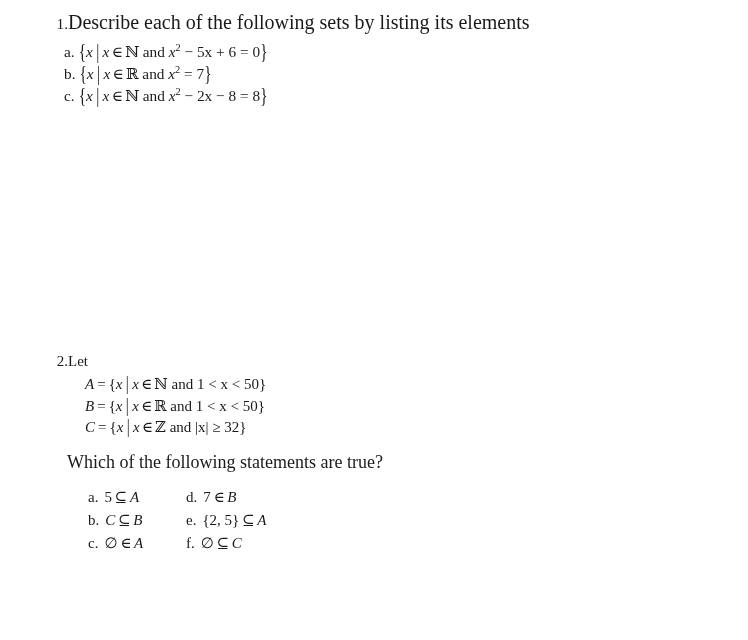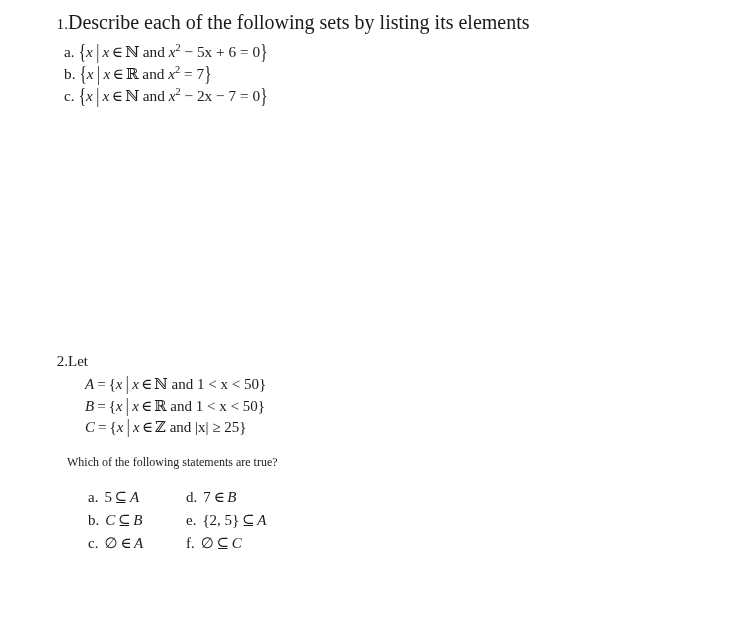--- a/index.html
+++ b/index.html
@@ -129,21 +129,21 @@
     line-height: 21.5px;
     white-space: nowrap;
   }
   .def-name { font-style: italic; }
   .eq { font-style: normal; padding: 0 .2em; }
 
   .which-line {
     position: absolute;
     left: 67px;
     top: 452px;
-    font-size: 12px;
+    font-size: 18px;
     line-height: 20px;
     white-space: nowrap;
     text-align: right;
   }
 
   
   .options {
     position: absolute;
     left: 88px;
     top: 486px;
@@ -195,21 +195,21 @@
       <div class="sub-row">
         <span class="sub-label">b.</span>
         <span class="sub-math">
           <span class="brace">{</span><span class="mi">x</span><span class="vbar">|</span><span class="mi">x</span><span class="op">∈</span><span class="bb">ℝ</span><span class="nbsp"> </span><span class="mn">and</span><span class="nbsp"> </span><span class="mi">x</span><span class="sup">2</span><span class="nbsp"> </span><span class="mn">= 7</span><span class="brace">}</span>
         </span>
       </div>
 
       <div class="sub-row">
         <span class="sub-label">c.</span>
         <span class="sub-math">
-          <span class="brace">{</span><span class="mi">x</span><span class="vbar">|</span><span class="mi">x</span><span class="op">∈</span><span class="bb">ℕ</span><span class="nbsp"> </span><span class="mn">and</span><span class="nbsp"> </span><span class="mi">x</span><span class="sup">2</span><span class="nbsp"> </span><span class="mn">− 2x − 7 = 0</span><span class="brace">}</span>
+          <span class="brace">{</span><span class="mi">x</span><span class="vbar">|</span><span class="mi">x</span><span class="op">∈</span><span class="bb">ℕ</span><span class="nbsp"> </span><span class="mn">and</span><span class="nbsp"> </span><span class="mi">x</span><span class="sup">2</span><span class="nbsp"> </span><span class="mn">− 2x − 8 = 8</span><span class="brace">}</span>
         </span>
       </div>
 
     </div>
   </div>
 
   <div id="problem-2">
 
     <div class="q-row main">
       <span class="q-num main-num">2.</span>
@@ -220,21 +220,21 @@
 
       <div class="def-row">
         <span class="def-name">A</span><span class="eq">=</span><span class="mn">{</span><span class="mi">x</span><span class="vbar">|</span><span class="mi">x</span><span class="op">∈</span><span class="bb">ℕ</span><span class="nbsp"> </span><span class="mn">and</span><span class="nbsp"> </span><span class="mn">1 &lt; x &lt; 50</span><span class="mn">}</span>
       </div>
 
       <div class="def-row">
         <span class="def-name">B</span><span class="eq">=</span><span class="mn">{</span><span class="mi">x</span><span class="vbar">|</span><span class="mi">x</span><span class="op">∈</span><span class="bb">ℝ</span><span class="nbsp"> </span><span class="mn">and</span><span class="nbsp"> </span><span class="mn">1 &lt; x &lt; 50</span><span class="mn">}</span>
       </div>
 
       <div class="def-row">
-        <span class="def-name">C</span><span class="eq">=</span><span class="mn">{</span><span class="mi">x</span><span class="vbar">|</span><span class="mi">x</span><span class="op">∈</span><span class="bb">ℤ</span><span class="nbsp"> </span><span class="mn">and</span><span class="nbsp"> </span><span class="mn">|x| ≥ 25</span><span class="mn">}</span>
+        <span class="def-name">C</span><span class="eq">=</span><span class="mn">{</span><span class="mi">x</span><span class="vbar">|</span><span class="mi">x</span><span class="op">∈</span><span class="bb">ℤ</span><span class="nbsp"> </span><span class="mn">and</span><span class="nbsp"> </span><span class="mn">|x| ≥ 32</span><span class="mn">}</span>
       </div>
 
     </div>
 
     <div class="which-line">Which of the following statements are true?</div>
 
     <div class="options">
       <div class="opt-grid">
 
         <div class="opt">

